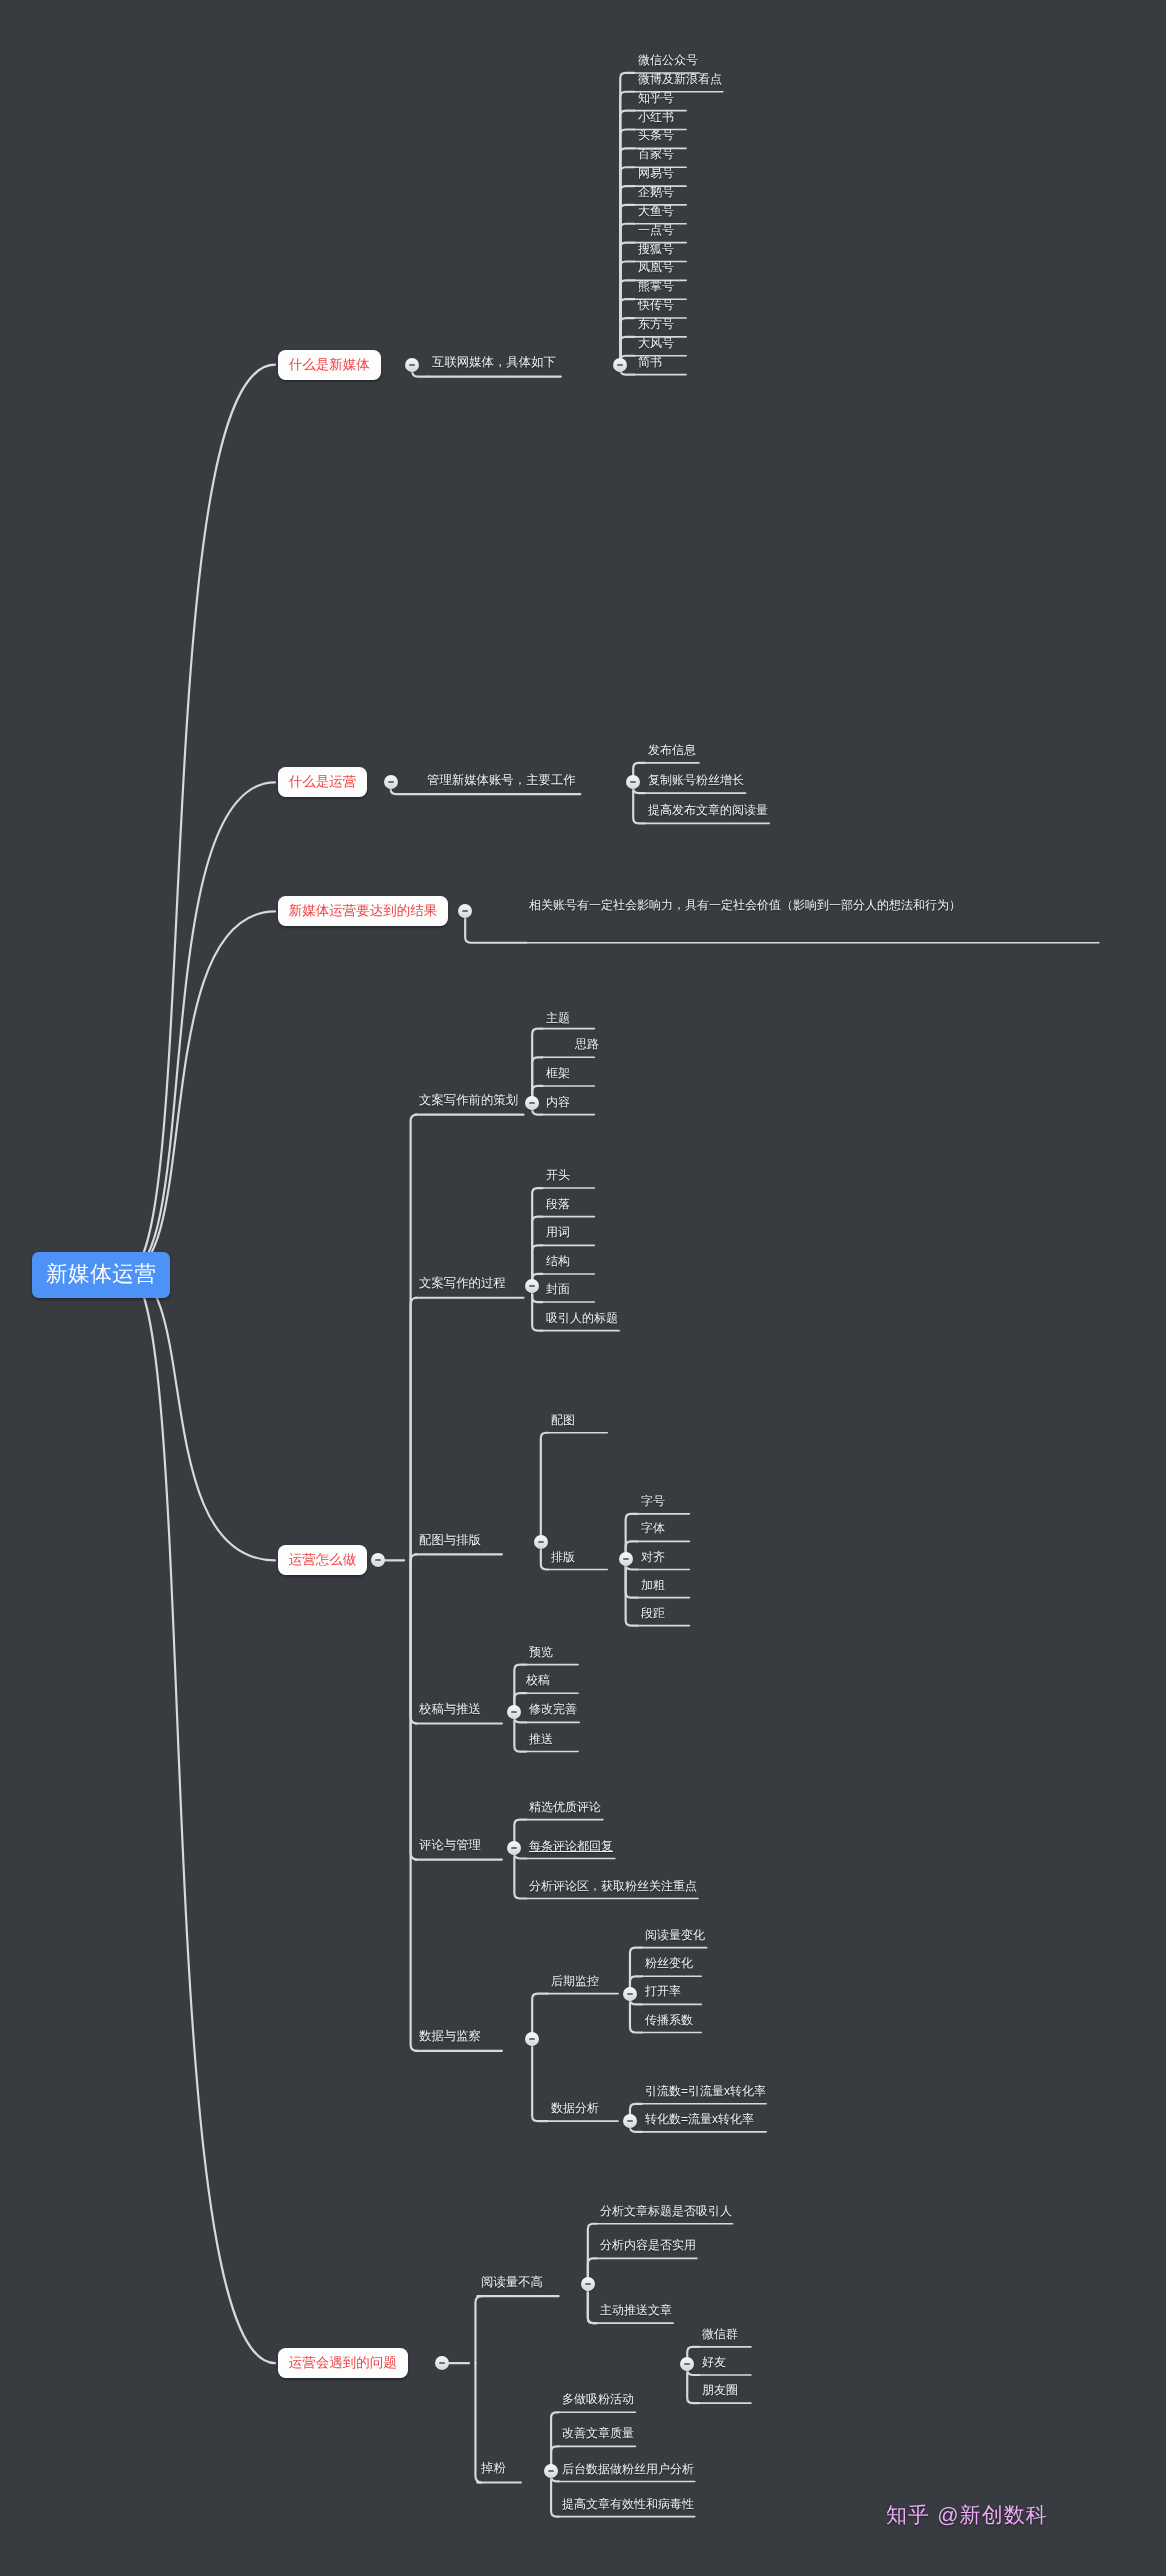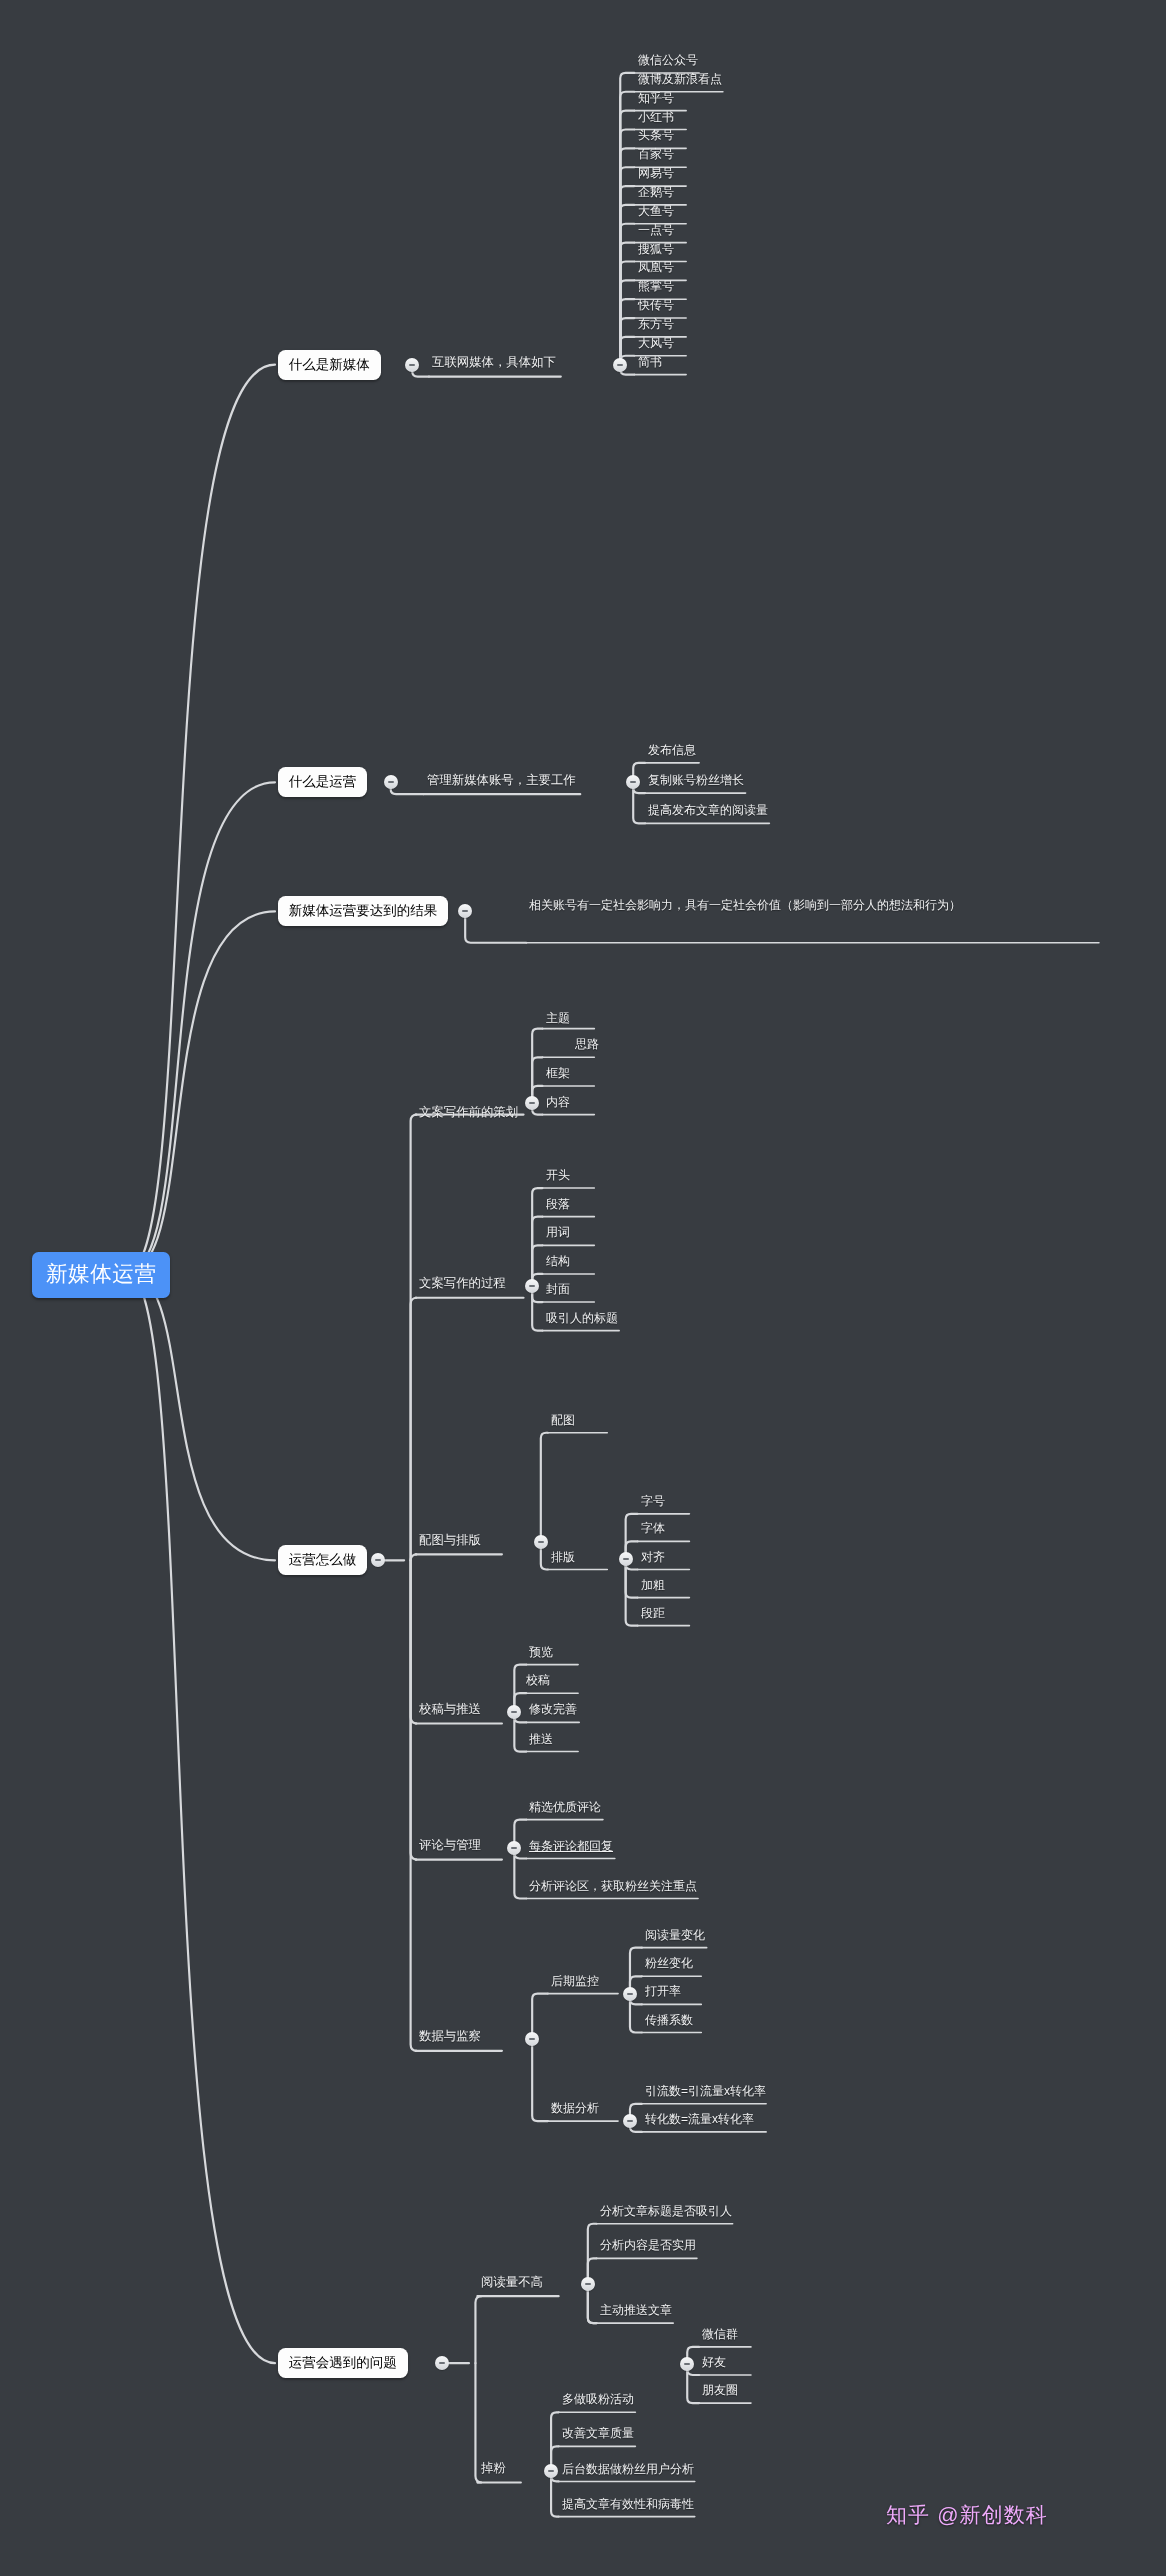--- a/index.html
+++ b/index.html
@@ -19,21 +19,21 @@
 
   .root{
     background:#4c92f7;color:#ffffff;
     border-radius:6.5px;
     font-size:21.6px;font-weight:400;
     padding:11.3px 14px 13.5px 14px;
     box-shadow:0 1.1px 2.7px rgba(0,0,0,.35);
     letter-spacing:0.5px;
   }
   .lvl1{
-    background:#fdfdfd;color:#000000;
+    background:#fdfdfd;color:#ef4444;
     border-radius:7.6px;
     font-size:13.5px;
     padding:7.6px 10.8px 9.2px 10.8px;
     box-shadow:0 1.1px 2.2px rgba(0,0,0,.3);
   }
   .plain{
     color:#f2f3f4;
     font-size:12.4px;
     text-shadow:0 0.5px 1.1px rgba(0,0,0,.45);
   }
@@ -246,21 +246,21 @@
       <div class="node plain sm" style="left: 638px; top: 299px;">快传号</div>
       <div class="node plain sm" style="left: 638px; top: 318px;">东方号</div>
       <div class="node plain sm" style="left: 638px; top: 337px;">大风号</div>
       <div class="node plain sm" style="left: 638px; top: 356px;">简书</div>
       <div class="node plain" style="left: 427px; top: 774px;">管理新媒体账号，主要工作</div>
       <div class="toggle" style="left: 626px; top: 775px;"></div>
       <div class="node plain sm" style="left: 648px; top: 744px;">发布信息</div>
       <div class="node plain sm" style="left: 648px; top: 774px;">复制账号粉丝增长</div>
       <div class="node plain sm" style="left: 648px; top: 804px;">提高发布文章的阅读量</div>
       <div class="node plain wrap" style="left: 529px; top: 897px; width: 573px; font-size: 12px; line-height: 1.35;">相关账号有一定社会影响力，具有一定社会价值（影响到一部分人的想法和行为）</div>
-      <div class="node plain" style="left: 419px; top: 1094px; margin-top: 12px;">文案写作前的策划</div>
+      <div class="node plain" style="left: 419px; top: 1094px;">文案写作前的策划</div>
       <div class="toggle" style="left: 525px; top: 1096px;"></div>
       <div class="node plain" style="left: 419px; top: 1277px;">文案写作的过程</div>
       <div class="toggle" style="left: 525px; top: 1279px;"></div>
       <div class="node plain" style="left: 419px; top: 1534px;">配图与排版</div>
       <div class="toggle" style="left: 534px; top: 1535px;"></div>
       <div class="node plain" style="left: 419px; top: 1703px;">校稿与推送</div>
       <div class="toggle" style="left: 507px; top: 1705px;"></div>
       <div class="node plain" style="left: 419px; top: 1839px;">评论与管理</div>
       <div class="toggle" style="left: 507px; top: 1841px;"></div>
       <div class="node plain" style="left: 419px; top: 2030px;">数据与监察</div>

